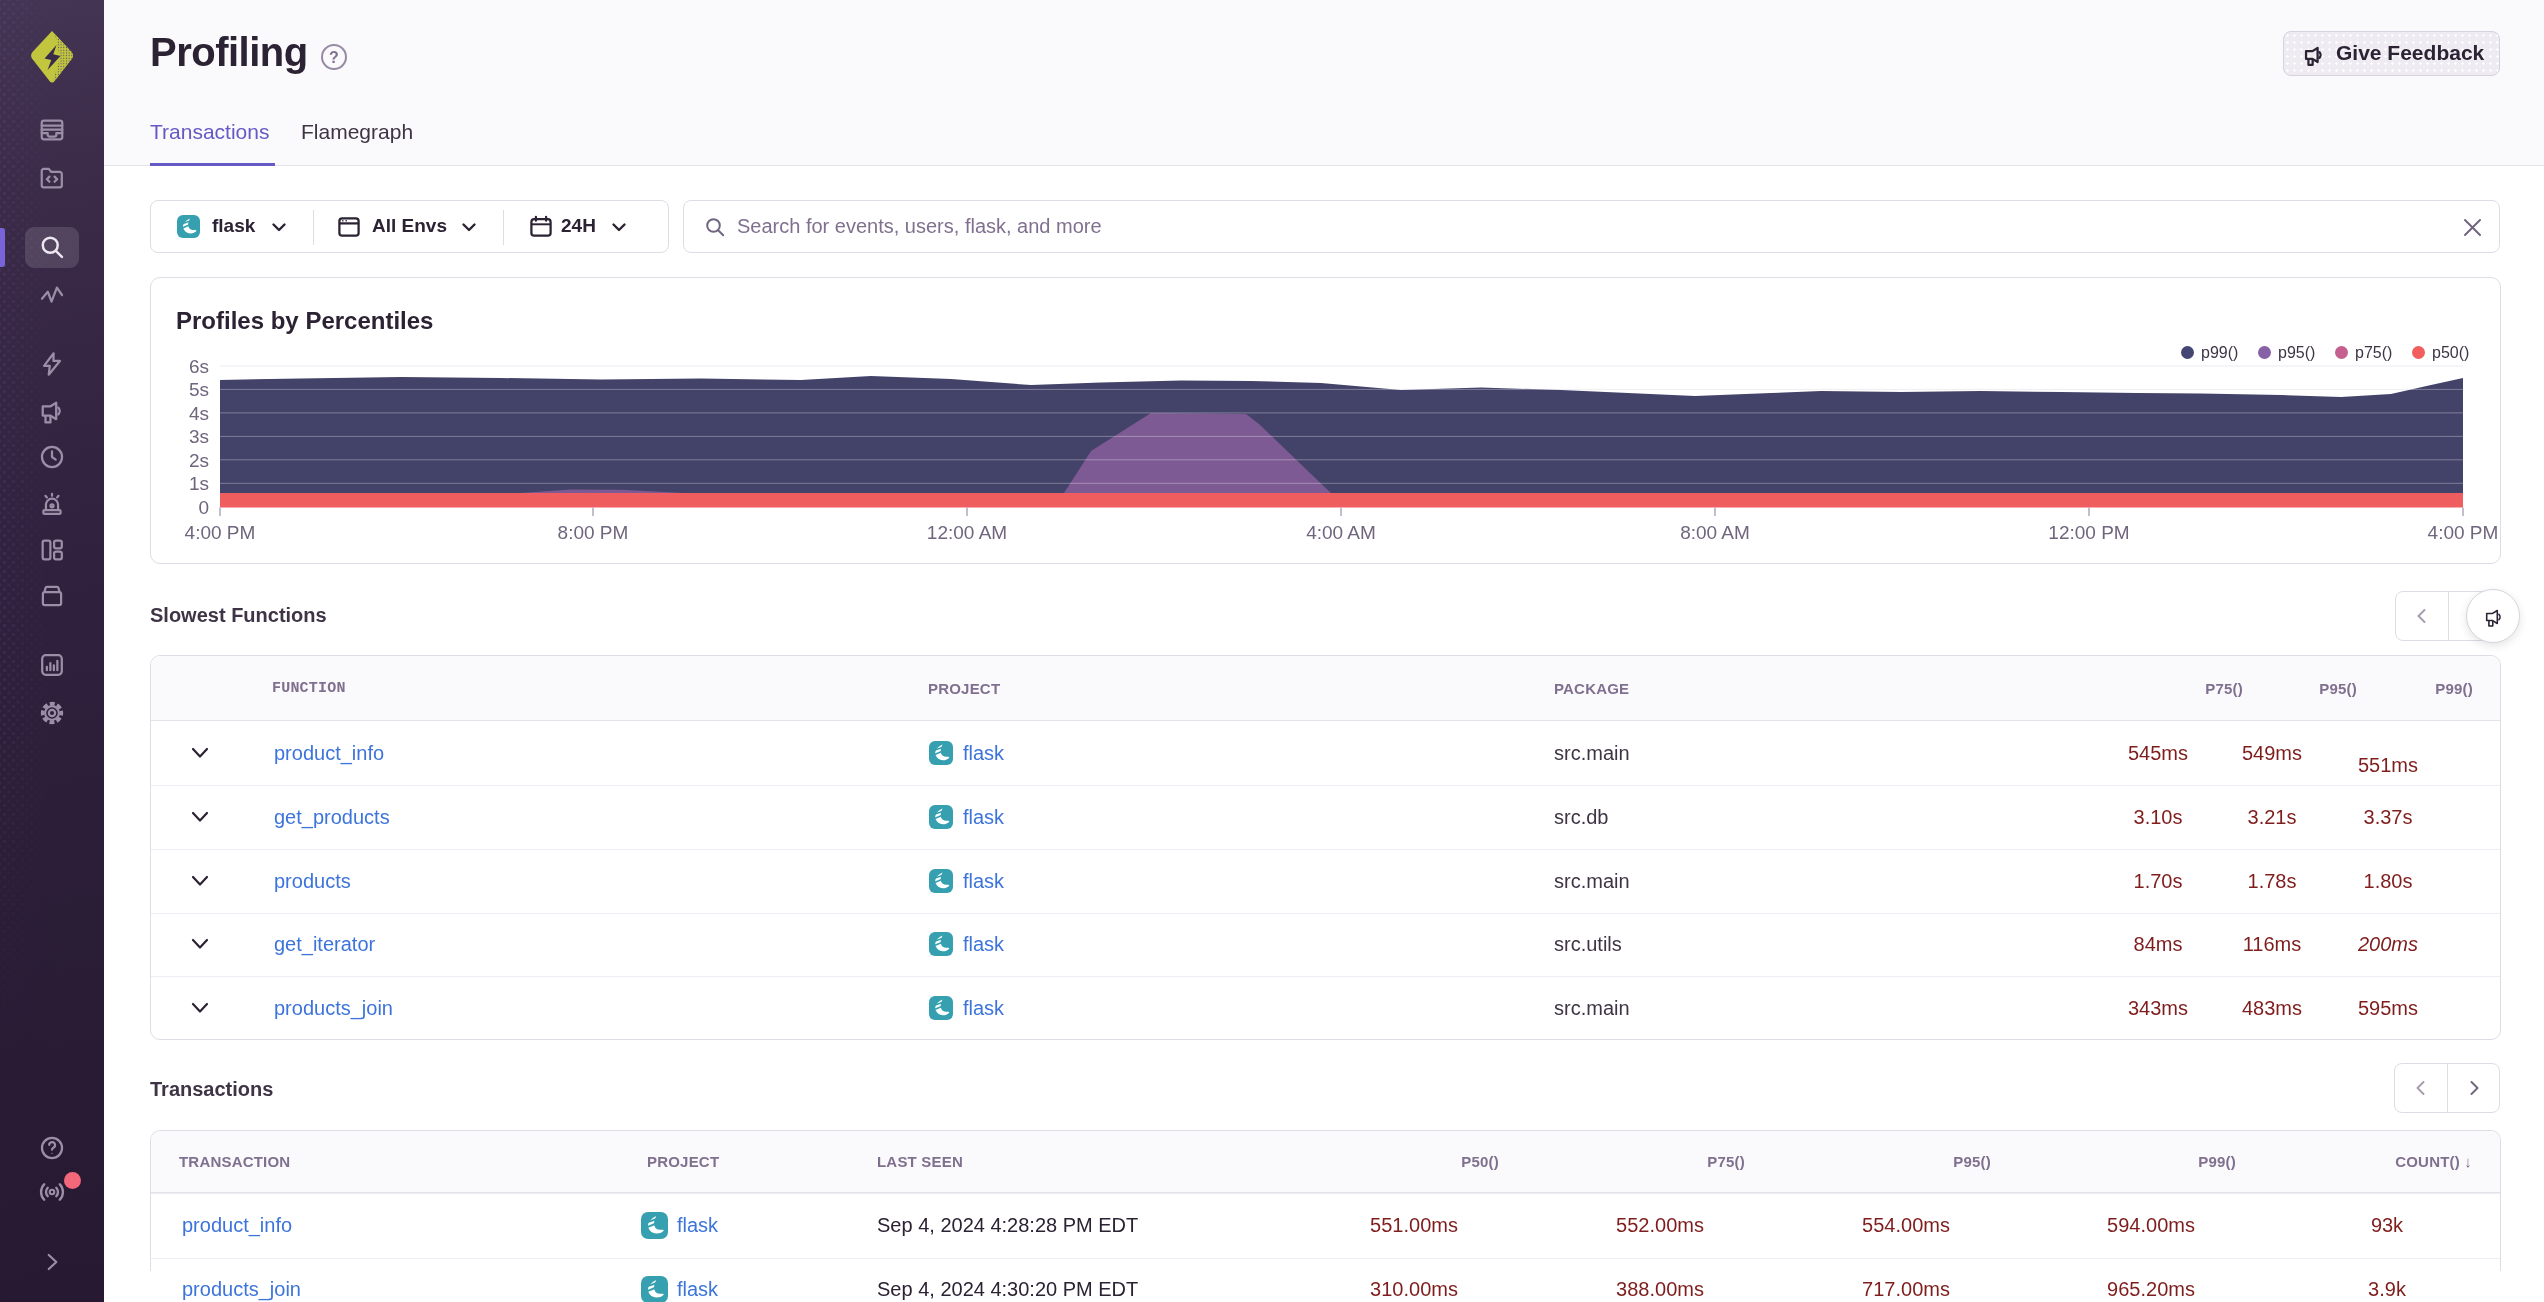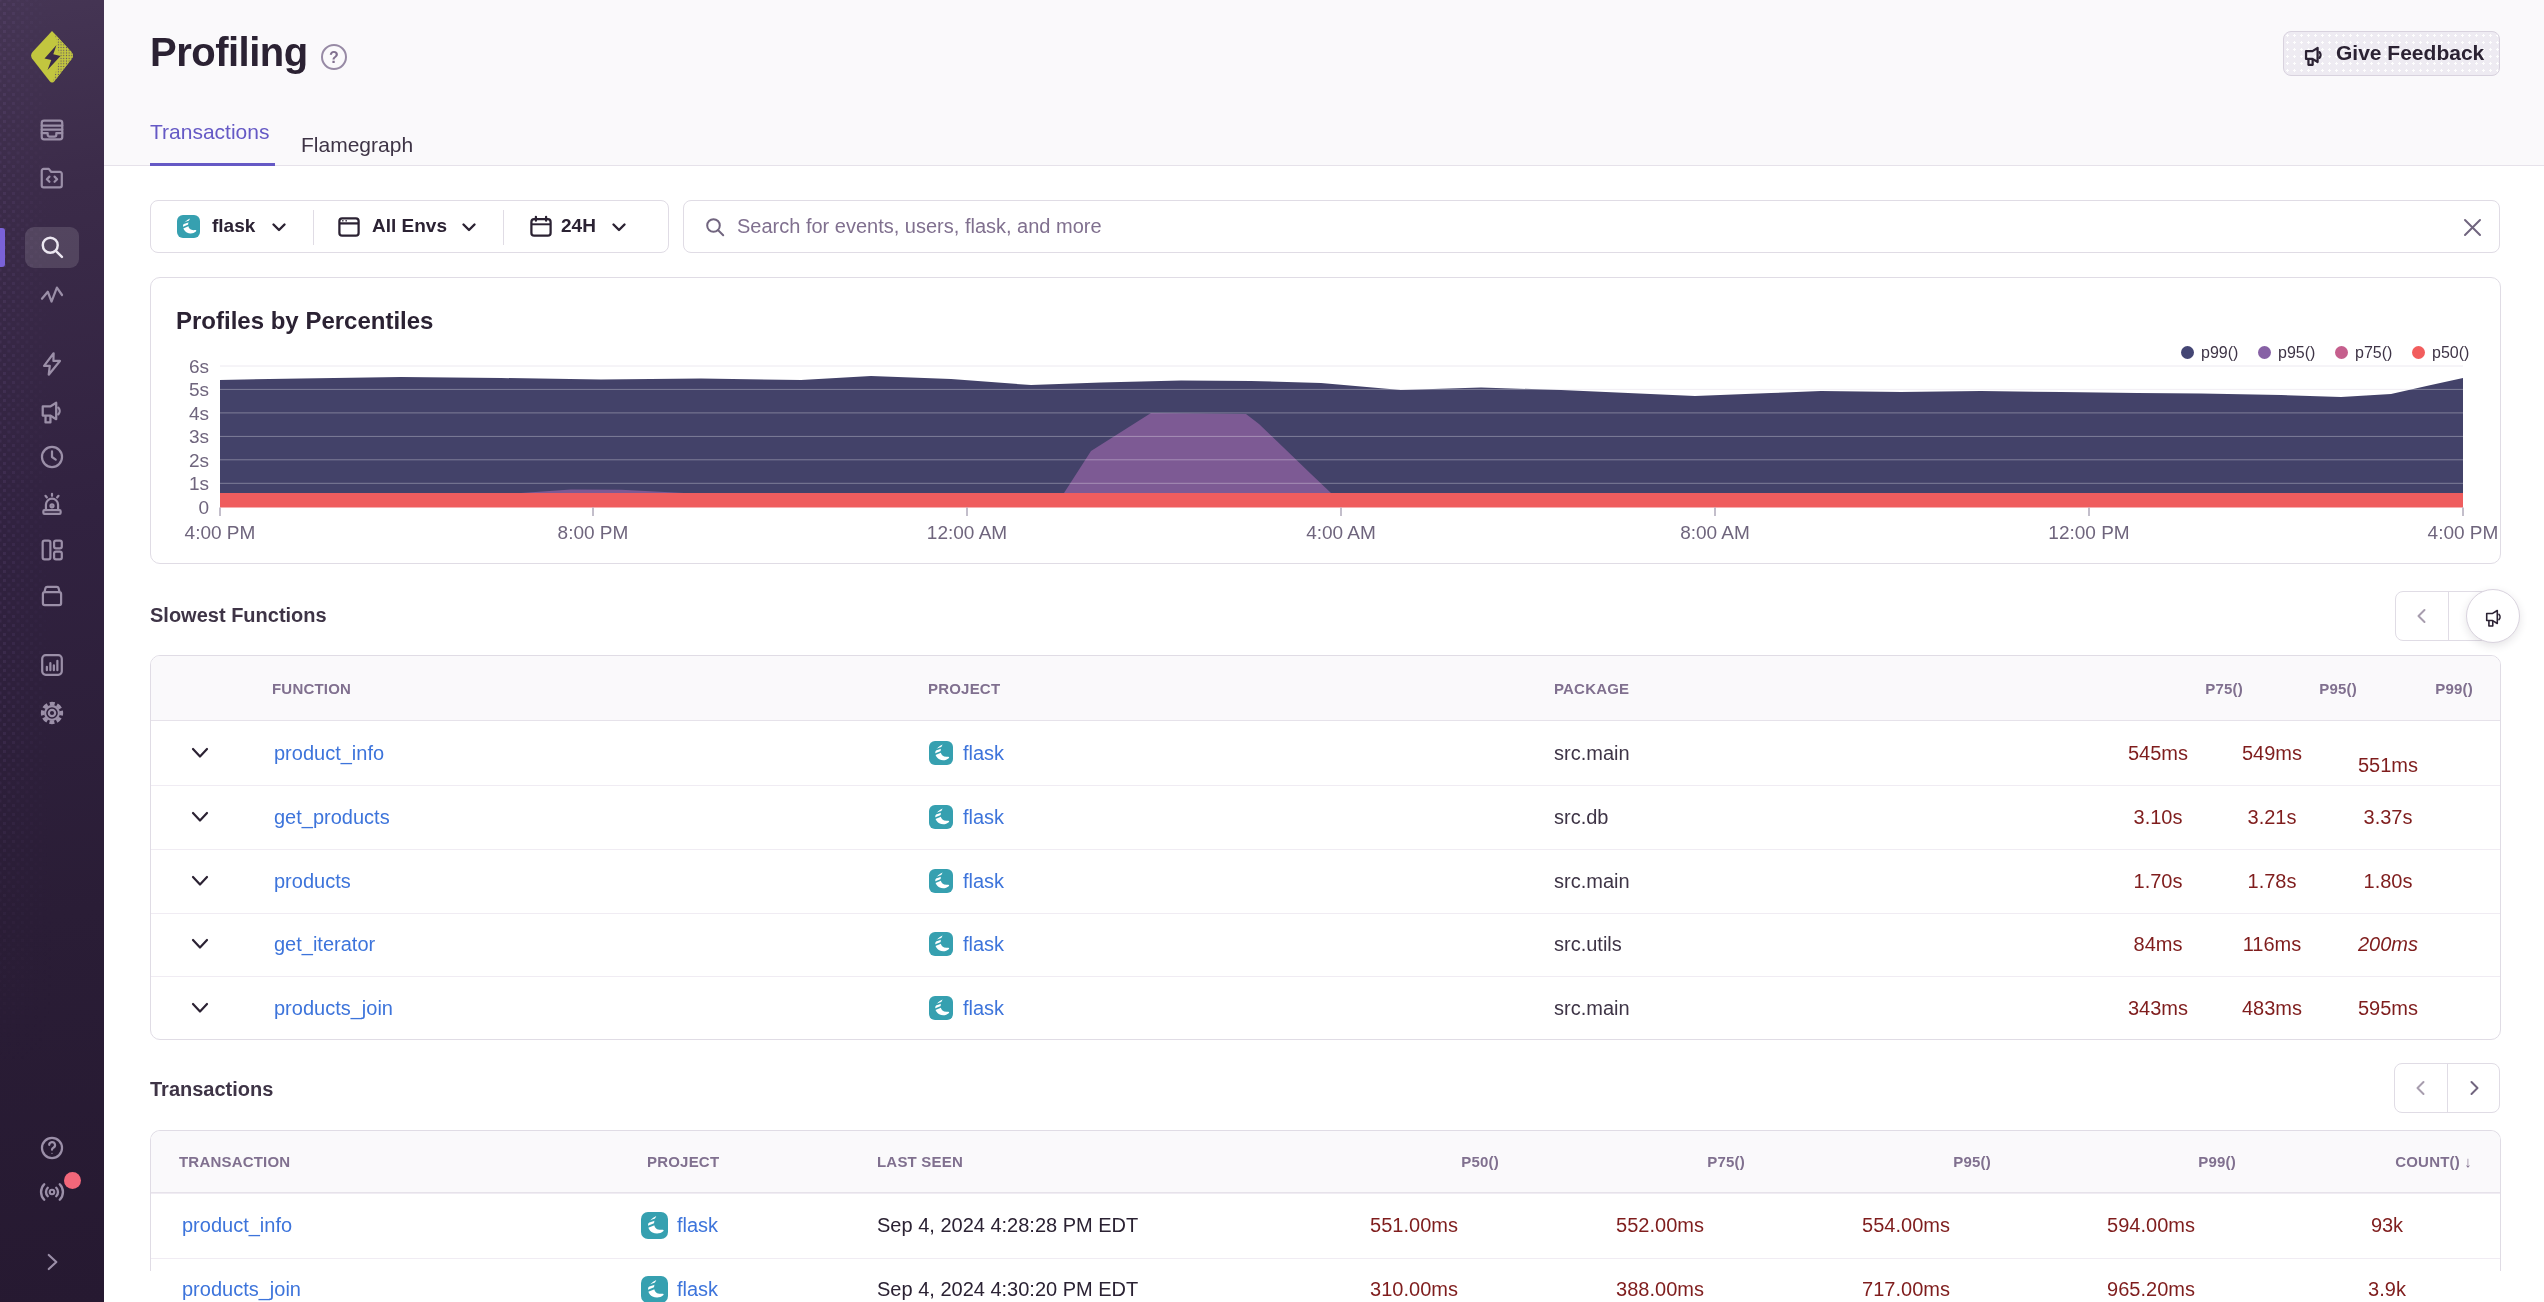--- a/index.html
+++ b/index.html
@@ -21,21 +21,21 @@
     border-radius:9px; background:rgba(255,255,255,0.13); }
   #active-bar { position:absolute; left:0; top:228px; width:5px; height:39px;
     background:#7a62d9; border-radius:0 3px 3px 0; }
   
   #header { position:absolute; left:104px; top:0; width:2440px; height:166px;
     background:#faf9fb; border-bottom:1px solid #e6e2ea; }
   #title { position:absolute; left:150px; top:30px; font-size:40px; font-weight:bold; color:#2b2233; letter-spacing:-0.5px; }
   #help-circ { position:absolute; left:321px; top:44px; width:26px; height:26px; border-radius:50%;
     border:2px solid #978aa5; color:#80708f; font-size:16px; font-weight:bold; text-align:center; line-height:23px; }
   #tab1 { position:absolute; left:150px; top:120px; font-size:21px; color:#6559c5; }
-  #tab2 { position:absolute; left:301px; top:120px; font-size:21px; color:#3e3446;margin-top:13px; }
+  #tab2 { position:absolute; left:301px; top:120px; font-size:21px; color:#3e3446; }
   #tabline { position:absolute; left:150px; top:163px; width:125px; height:3px; background:#6559c5; }
   #feedback-btn { position:absolute; left:2283px; top:31px; width:217px; height:45px;
     background-color:#eeebf2; background-image:radial-gradient(rgba(255,255,255,0.95) 1.1px, transparent 1.25px);
     background-size:7px 7px; border:1px solid #d8d2de; border-radius:8px; }
   #feedback-btn span { position:absolute; left:52px; top:9px; font-size:21px; font-weight:bold; color:#2b2233; }
   #feedback-btn svg { position:absolute; left:18px; top:11px; }
   
   #filterbar { position:absolute; left:150px; top:200px; width:519px; height:53px;
     background:#fff; border:1px solid #e0dce5; border-radius:8px; }
   .fdiv { position:absolute; top:9px; width:1px; height:35px; background:#e0dce5; }
@@ -312,21 +312,21 @@
 <div class="leg" style="left:2432px;">p50()</div>
 <div class="sechead" style="left:150px; top:604px;">Slowest Functions</div>
 <div class="pagin" style="left:2395px; top:591px;">
   <div class="mid"></div>
   <svg style="left:16px" width="20" height="20" viewBox="0 0 20 20" fill="none" stroke="#a79dae" stroke-width="2" stroke-linecap="round" stroke-linejoin="round">
       <path d="M12.5,4 L6.5,10 L12.5,16"></path>
     </svg>
 </div>
 <div class="panel" id="sftable" style="left:150px; top:655px; width:2351px; height:385px;">
   <div class="thead" style="top:0; height:65px;"></div>
-  <div class="hl" style="left:121px; top:24px;">FUNCTION</div>
+  <div class="hl" style="left:121px; top:24px;font-family:Liberation Mono, monospace;">FUNCTION</div>
   <div class="hl" style="left:777px; top:24px;">PROJECT</div>
   <div class="hl" style="left:1403px; top:24px;">PACKAGE</div>
   <div class="hlr" style="left:1932px; top:24px;">P75()</div>
   <div class="hlr" style="left:2046px; top:24px;">P95()</div>
   <div class="hlr" style="left:2162px; top:24px;">P99()</div>
   <div class="rowsep" style="top:129px"></div>
   <div class="rowsep" style="top:193px"></div>
   <div class="rowsep" style="top:257px"></div>
   <div class="rowsep" style="top:320px"></div>
   <div class="rowchev" style="left:39px; top:90px;">

